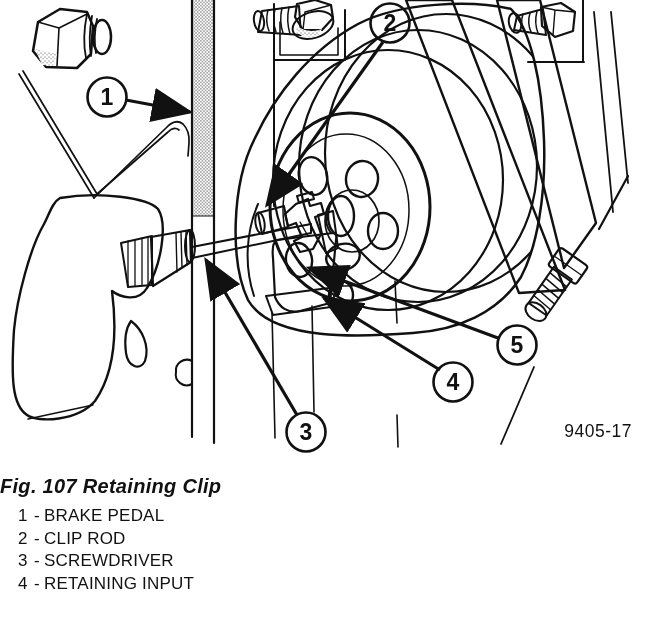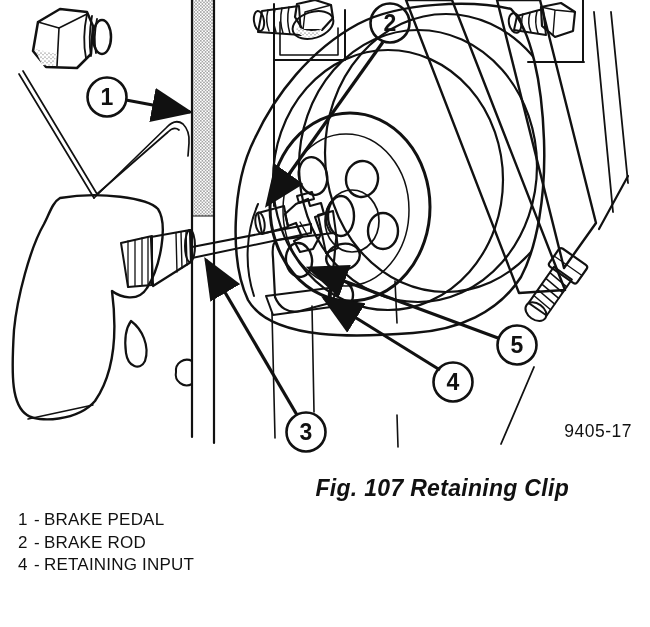--- a/index.html
+++ b/index.html
@@ -1,21 +1,21 @@
 <!DOCTYPE html>
 <html><head>
 <meta charset="utf-8">
 <style>
   html,body{margin:0;padding:0;background:#ffffff;width:650px;height:627px;overflow:hidden;}
   body{font-family:"Liberation Sans", sans-serif;color:#111;}
   .page{width:650px;height:627px;position:relative;background:#fff;}
   svg{display:block;}
   .figure-caption{
-    width:532px;margin-top:15px;text-align:right;
-    font-size:23px;font-weight:bold;font-style:italic;letter-spacing:0.3px;margin-left:37px;
+    width:532px;margin-top:15px;text-align:left;
+    font-size:20px;font-weight:bold;font-style:italic;letter-spacing:0.3px;
   }
   ul.legend{list-style:none;margin:7px 0 0 18px;padding:0;font-size:17px;line-height:22.5px;}
   ul.legend li{white-space:nowrap;letter-spacing:0.2px;}
   ul.legend .num{display:inline-block;min-width:12px;}
   ul.legend .sep{display:inline-block;width:14px;text-align:center;}
   .ink-stroke{stroke:#111;fill:none;stroke-linejoin:round;stroke-linecap:round;}
 </style>
 </head>
 <body>
 
@@ -202,20 +202,23 @@
     <text x="632" y="437" text-anchor="end" font-family="Liberation Sans, sans-serif" font-size="17.5" letter-spacing="0.5" fill="#111">9405-17</text>
   </svg>
 
   <div class="figure-caption">Fig. 107 Retaining Clip</div>
 
   <ul class="legend">
     <li>
       <span class="num">1</span><span class="sep">-</span><span>BRAKE PEDAL</span>
     </li>
     <li>
-      <span class="num">2</span><span class="sep">-</span><span>BRAKE ROD</span>
+      <span class="num">2</span><span class="sep">-</span><span>CLIP ROD</span>
+    </li>
+    <li>
+      <span class="num">3</span><span class="sep">-</span><span>SCREWDRIVER</span>
     </li>
     <li>
       <span class="num">4</span><span class="sep">-</span><span>RETAINING INPUT</span>
     </li>
   </ul>
 
 </div>
 
 </body></html>

